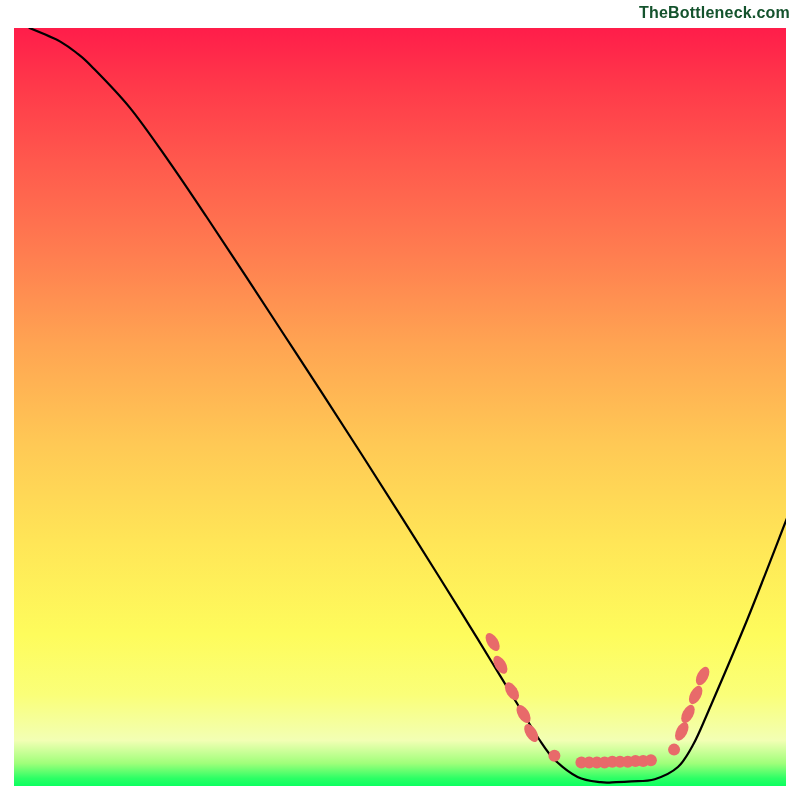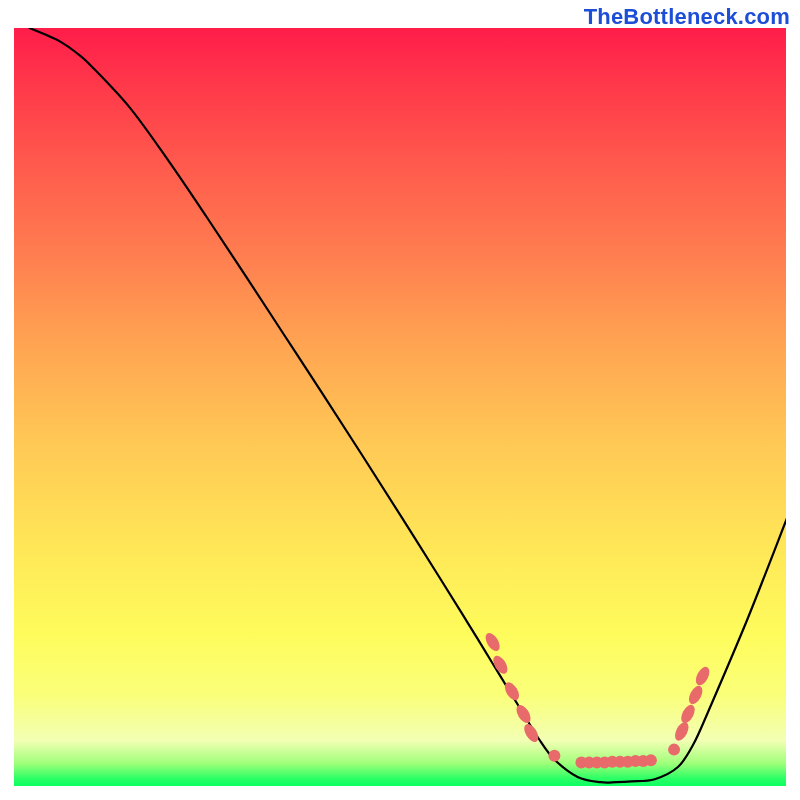--- a/index.html
+++ b/index.html
@@ -13,23 +13,23 @@
   }
   .chart-container {
     position: relative;
     width: 800px;
     height: 800px;
   }
   .watermark {
     position: absolute;
     top: 4px;
     right: 10px;
-    font-size: 22px;
+    font-size: 16px;
     font-weight: bold;
-    color: #1d4ed8;
+    color: #14532d;
     letter-spacing: 0.2px;
     z-index: 5;
   }
   .plot-area {
     position: absolute;
     left: 14px;
     top: 28px;
     width: 772px;
     height: 758px;
     overflow: hidden;

